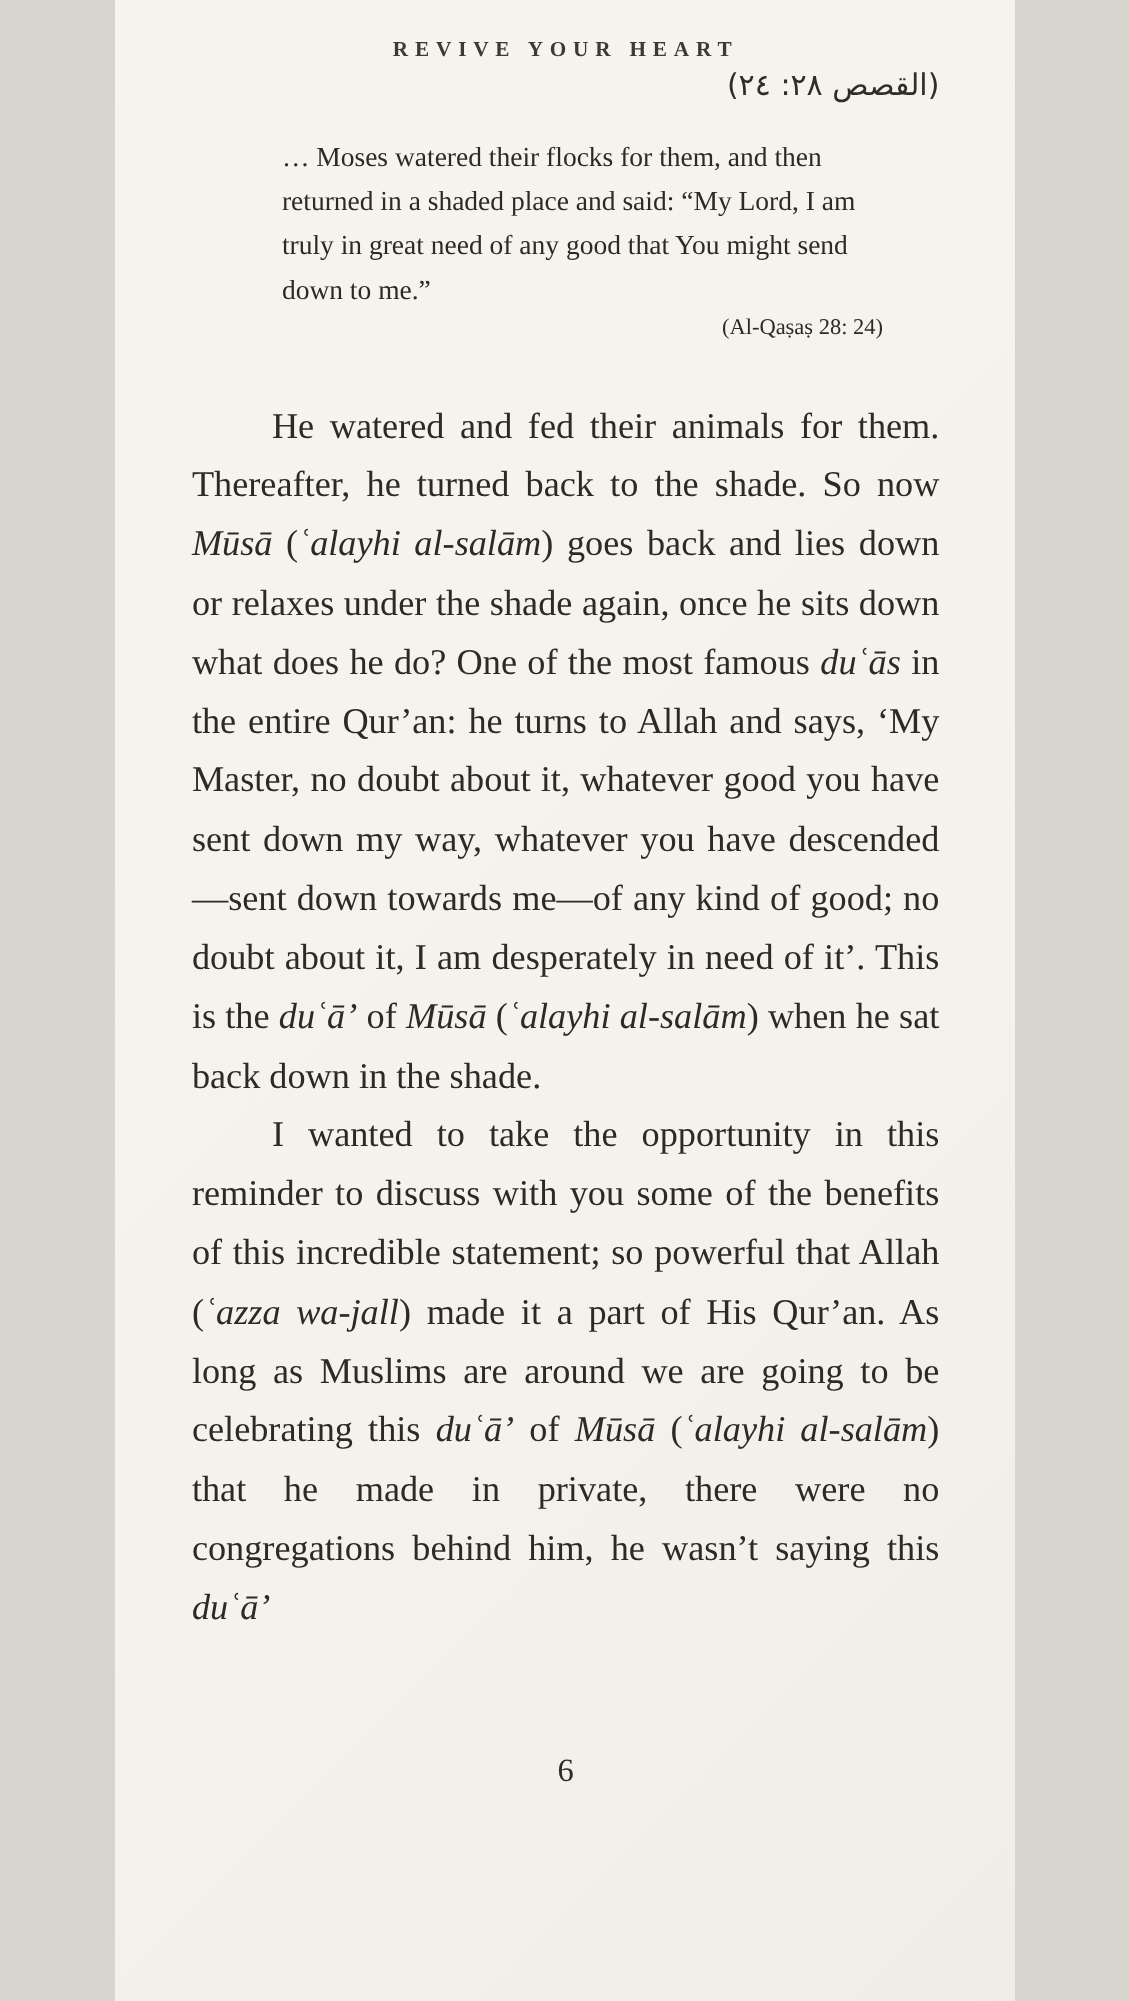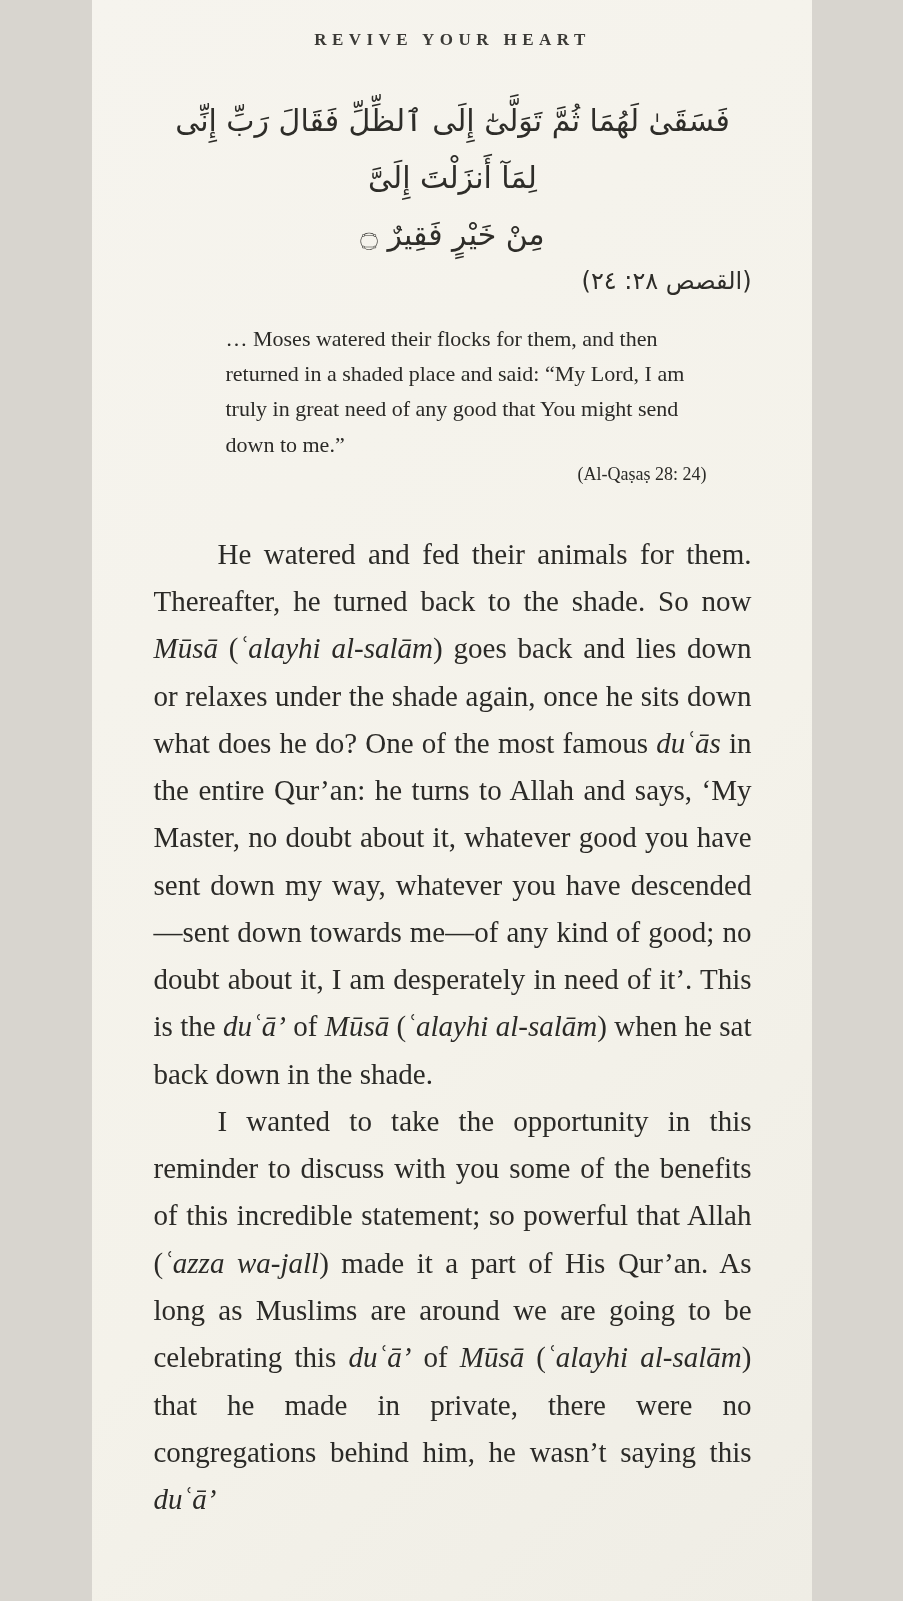--- a/index.html
+++ b/index.html
@@ -73,24 +73,20 @@
     color: #2b2a27;
   }
 </style>
 </head>
 <body>
 
 <div class="page">
 
   <div class="running-header">REVIVE YOUR HEART</div>
 
-  <div class="arabic-verse">
-    <div>فَسَقَىٰ لَهُمَا ثُمَّ تَوَلَّىٰٓ إِلَى ٱلظِّلِّ فَقَالَ رَبِّ إِنِّى لِمَآ أَنزَلْتَ إِلَىَّ</div>
-    <div>مِنْ خَيْرٍ فَقِيرٌ ۝</div>
-  </div>
 
   <div class="arabic-citation">(القصص ٢٨: ٢٤)</div>
 
   <div class="translation">… Moses watered their flocks for them, and then returned in a shaded place and said: “My Lord, I am truly in great need of any good that You might send down to me.”</div>
 
   <div class="translation-citation">(Al-Qaṣaṣ 28: 24)</div>
 
   <div class="body-text">
     <p><span>He watered and fed their animals for them. Thereafter, he turned back to the shade. So now </span><i>Mūsā</i><span> (</span><i>ʿalayhi al-salām</i><span>) goes back and lies down or relaxes under the shade again, once he sits down what does he do? One of the most famous </span><i>duʿās</i><span> in the entire Qur’an: he turns to Allah and says, ‘My Master, no doubt about it, whatever good you have sent down my way, whatever you have descended—sent down towards me—of any kind of good; no doubt about it, I am desperately in need of it’. This is the </span><i>duʿā’</i><span> of </span><i>Mūsā</i><span> (</span><i>ʿalayhi al-salām</i><span>) when he sat back down in the shade.</span></p>
     <p><span>I wanted to take the opportunity in this reminder to discuss with you some of the benefits of this incredible statement; so powerful that Allah (</span><i>ʿazza wa-jall</i><span>) made it a part of His Qur’an. As long as Muslims are around we are going to be celebrating this </span><i>duʿā’</i><span> of </span><i>Mūsā</i><span> (</span><i>ʿalayhi al-salām</i><span>) that he made in private, there were no congregations behind him, he wasn’t saying this </span><i>duʿā’</i></p>

